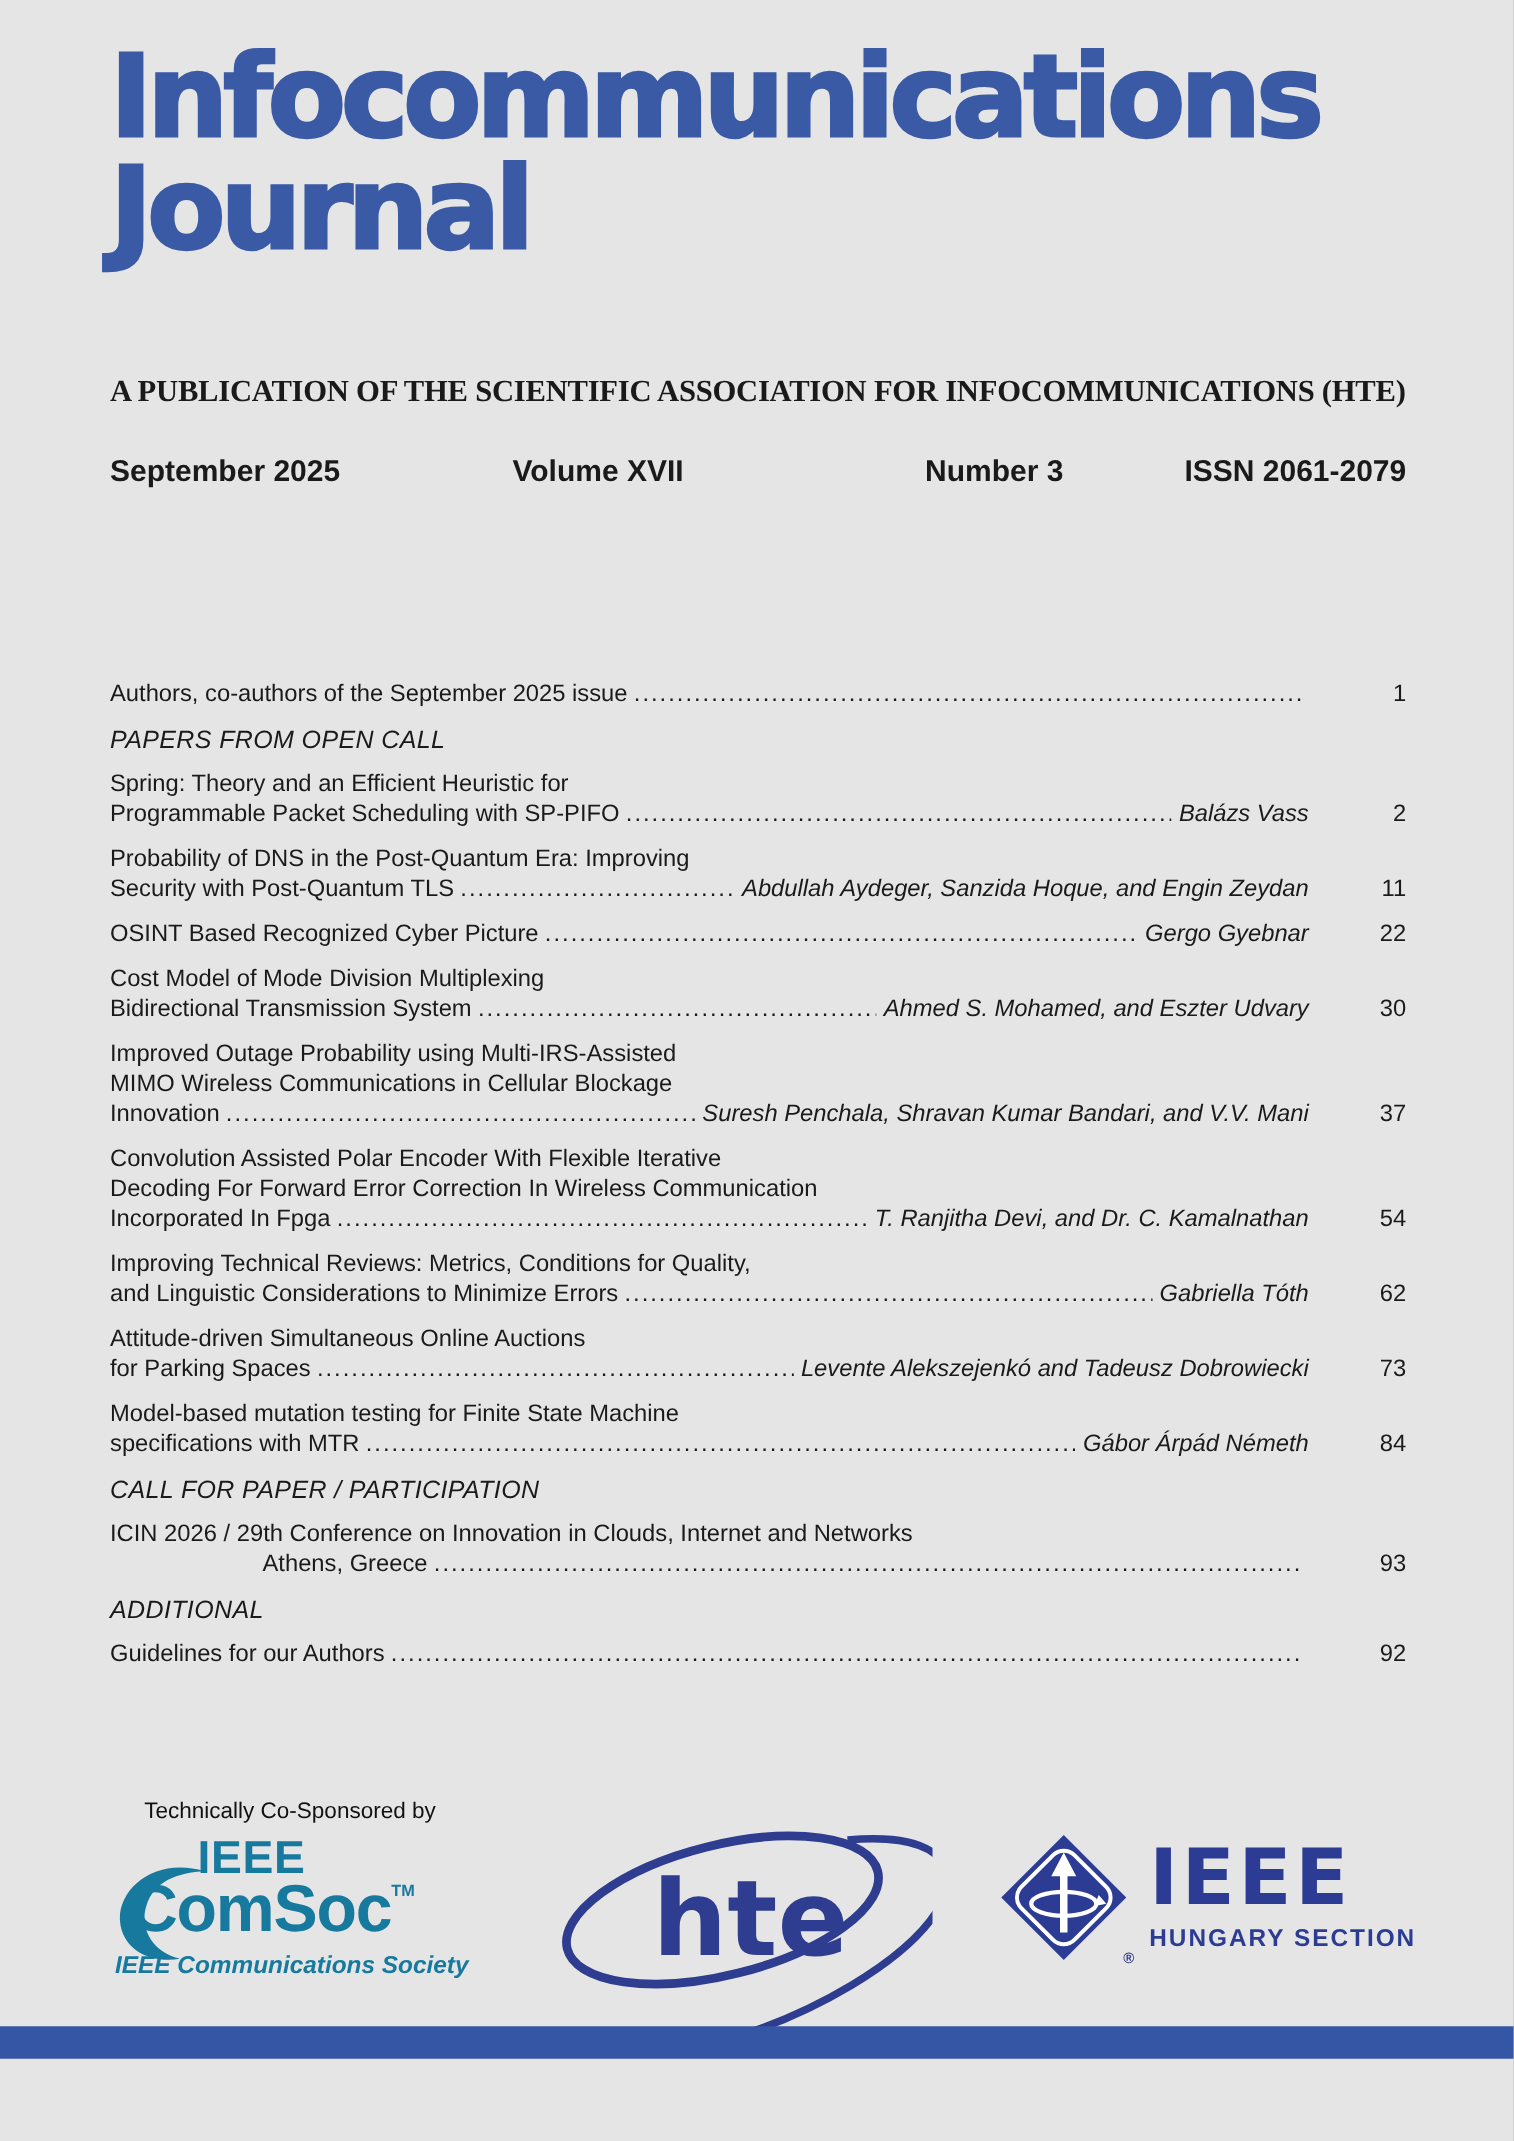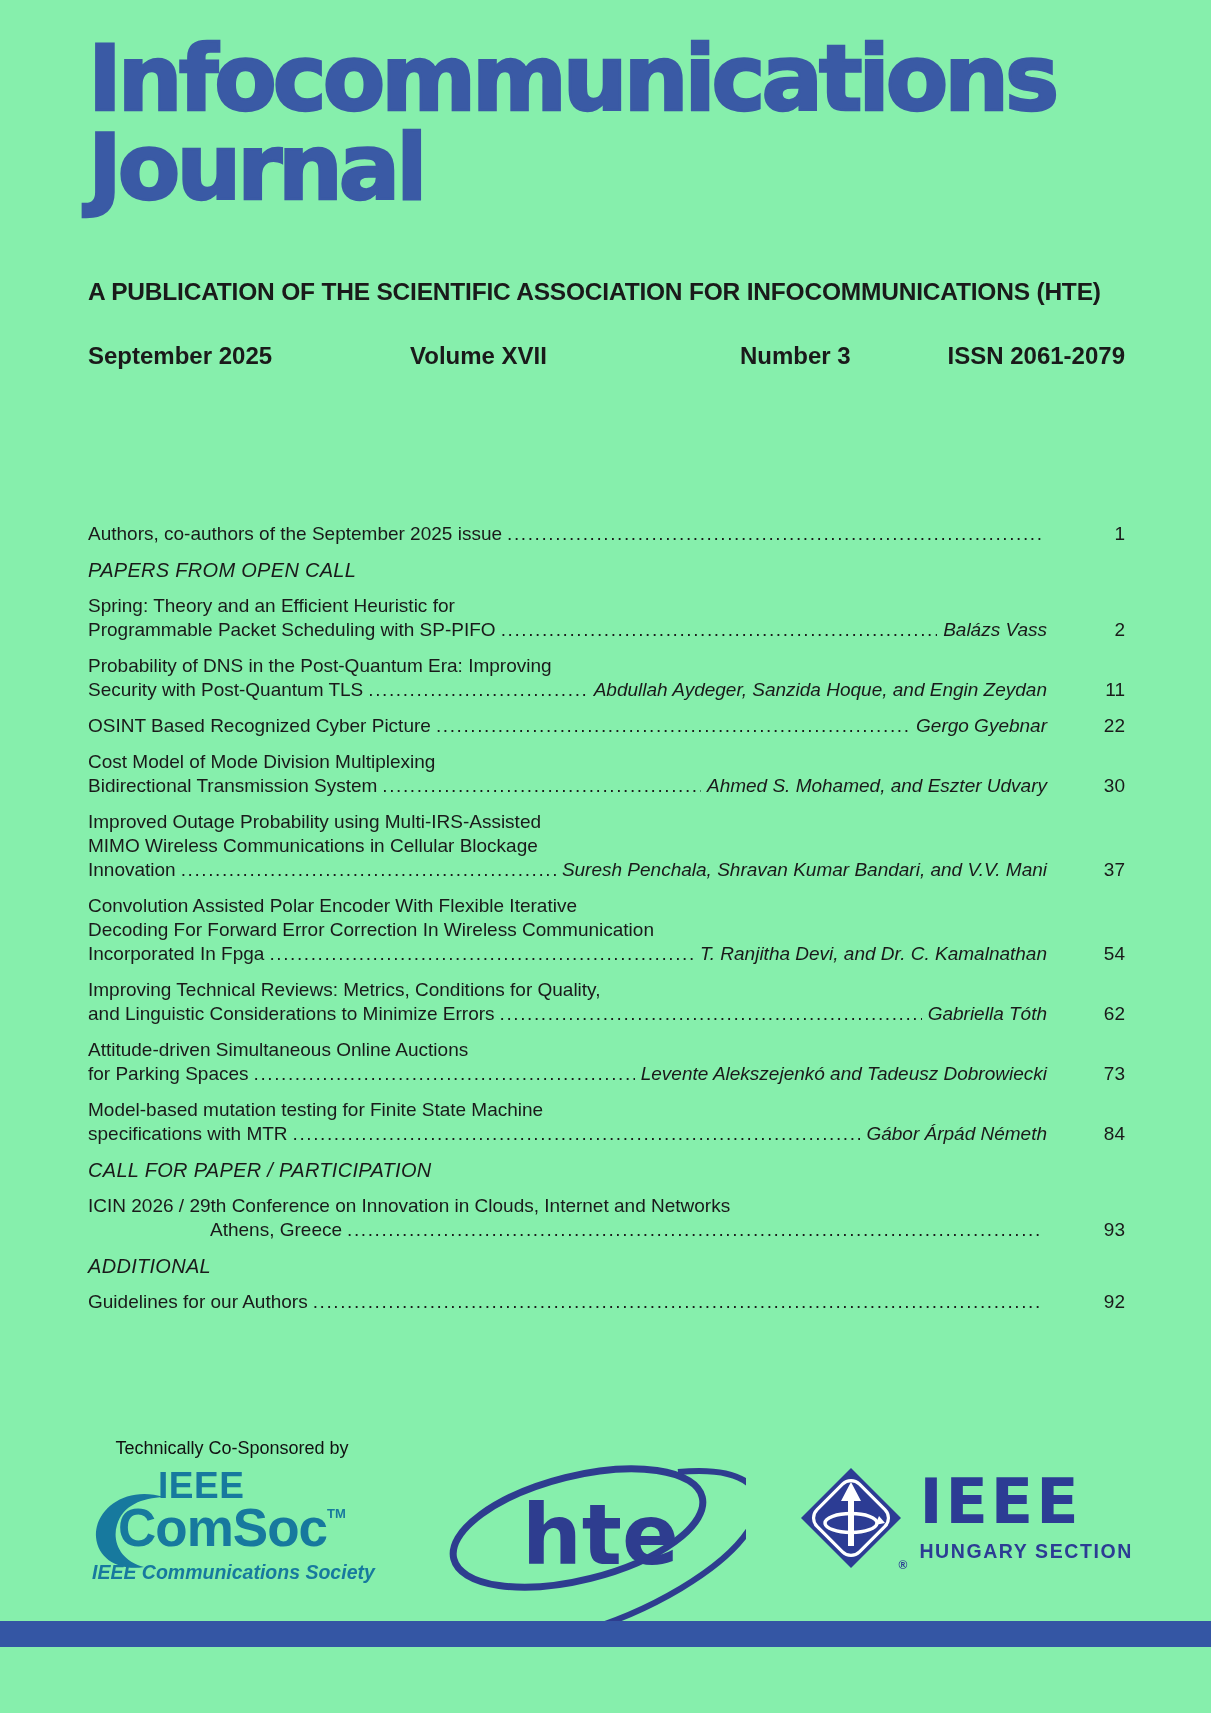--- a/index.html
+++ b/index.html
@@ -6,43 +6,44 @@
     --logo_blue:#3a5aa5;
     --text_black:#1a1a1a;
     --comsoc_teal:#17799e;
     --hte_navy:#2e3d8f;
     --hungary_navy:#2c3c94;
     --bar_blue:#3456a4;
   }
   *{margin:0;padding:0;box-sizing:border-box;}
   body{background:#888;font-family:"Liberation Sans",sans-serif;}
   .page{
-    position:relative;width:1211px;height:1713px;background:#86efac;
+    position:relative;width:1211px;height:1713px;background:#e5e5e5;
     margin:0 auto;overflow:hidden;
   }
   .content{padding:0 86px 0 88px;}
 
   
   .logo{
     margin-top:34px;
     color:var(--logo_blue);
     font-family:"DejaVu Sans",sans-serif;
     font-weight:bold;
     font-size:91px;
     line-height:0.98;
     letter-spacing:-4px;
     -webkit-text-stroke:2.5px var(--logo_blue);
   }
   .publine{
-    margin-top:66px;
+    margin-top:88px;
     font-weight:bold;
     font-size:24.5px;
     letter-spacing:-0.2px;
     color:var(--text_black);
     white-space:nowrap;
+    font-family:Liberation Serif, serif;
   }
   .dateline{
     margin-top:36px;
     display:flex;
     font-weight:bold;
     font-size:24px;
     color:var(--text_black);
     gap:30px;
   }
   .dateline .dl-issue{width:292px;}
@@ -87,21 +88,21 @@
   }
   
   .comsoc-block{width:280px;}
   .comsoc-logo{position:relative;padding-left:4px;color:var(--comsoc_teal);}
   .comsoc-swoosh{position:absolute;left:-2px;top:22px;}
   .comsoc-ieee{
     font-weight:bold;font-size:37px;line-height:1;margin-left:62px;
     letter-spacing:0.5px;
   }
   .comsoc-word{
-    font-weight:bold;font-size:53px;line-height:0.92;margin-left:22px;
+    font-weight:bold;font-size:53px;line-height:0.92;margin-left:8px;
     letter-spacing:-1px;white-space:nowrap;
   }
   .comsoc-tm{font-size:13px;font-weight:bold;vertical-align:28px;letter-spacing:0;}
   .comsoc-sub{
     margin-top:8px;font-weight:bold;font-style:italic;font-size:19.5px;
     color:var(--comsoc_teal);white-space:nowrap;
   }
   
   .hte-block{width:320px;margin-top:8px;}
   

